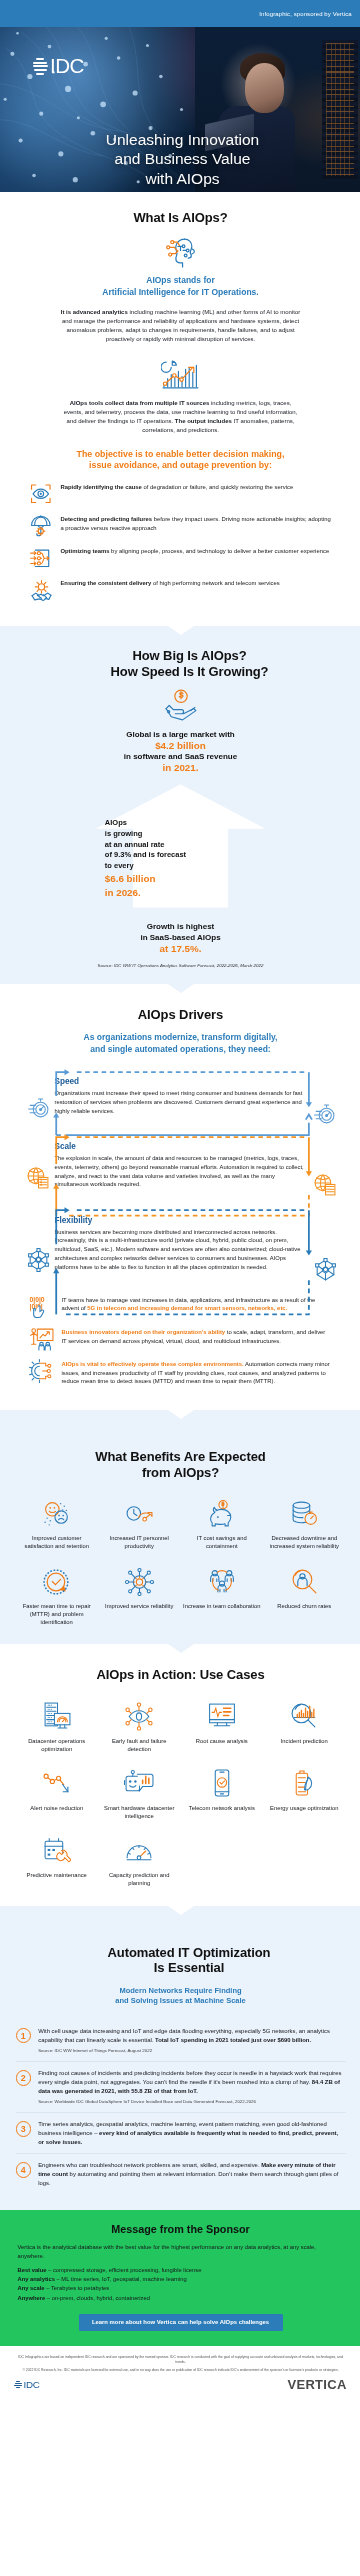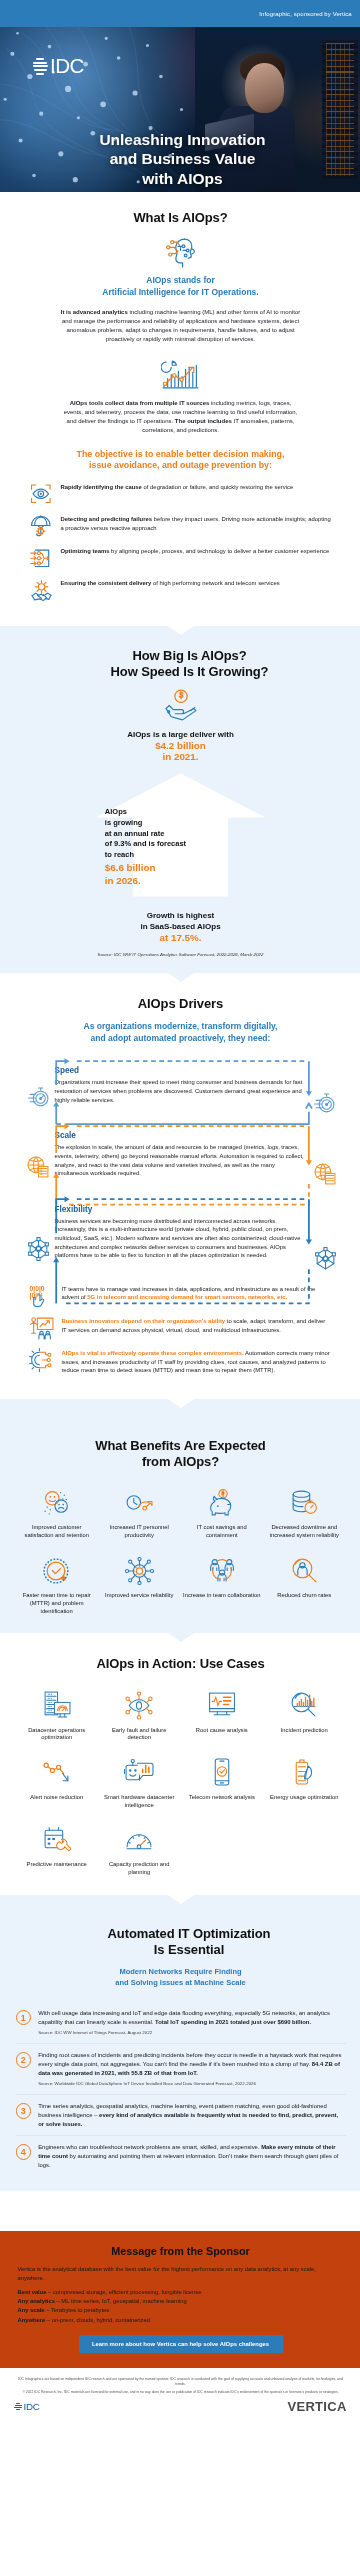--- a/index.html
+++ b/index.html
@@ -85,21 +85,21 @@
   .idc-mark i {
     position:absolute; left:0; background:#fff; height:2.1px; border-radius:1px; display:block;
   }
   .idc-wordmark {
     color:#fff; font-size:20.6px; font-weight:400; letter-spacing:-0.5px;
     font-family:"Liberation Sans", sans-serif; line-height:1;
   }
   .hero-title {
     position:absolute; left:4px; right:0; bottom: 4.1px;
     text-align:center; color:#fff;
-    font-size: 15.5px; font-weight:700; line-height:1.24;
+    font-size: 15.5px; font-weight:400; line-height:1.24;
     text-shadow: 0 1px 6.2px rgba(0,0,0,.65);
     padding: 0 27px;
   }
 
   
   .sec { position:relative; padding: 17.5px 0 15.5px; }
   .sec.white { background:#ffffff;border-radius:24px; }
   .sec.tint  { background:#eaf2fb; }
   .notch-down-white, .notch-down-tint {
     position:absolute; left:50%; transform:translateX(-50%);
@@ -190,21 +190,21 @@
     flex:0 0 15.5px; width:15.5px; height:15.5px; border-radius:50%;
     border:1px solid #f07d18; color:#f07d18;
     font-size:8.8px; font-weight:700; display:flex; align-items:center; justify-content:center;
     margin-top:1px;
   }
   .nbody { font-size:5.9px; line-height:1.5; color:#17191d; }
   .nbody b { font-weight:700; }
   .nsrc { font-size:4.4px; color:#444; margin-top:3.6px; }
 
   
-  .sponsor { background:#c2410c; padding: 13.4px 0 15.5px; margin-top: 40px; }
+  .sponsor { background:#22c55e; padding: 13.4px 0 15.5px; }
   .sponsor h2 { text-align:center; font-size:10.8px; font-weight:700; color:#111; margin-bottom:8.2px; }
   .sponsor p { font-size:5.8px; line-height:1.5; color:#17191d; padding: 0 17.5px; }
   .sponsor ul { list-style:none; padding: 5.2px 17.5px 0; }
   .sponsor li { font-size:5.8px; line-height:1.62; color:#17191d; }
   .sponsor li b { font-weight:700; }
   .cta-wrap { text-align:center; margin-top: 10.3px; }
   .cta {
     display:inline-block; background:#2b7cb9; color:#fff;
     font-size:5.9px; font-weight:700; padding: 5.7px 13.4px; border-radius:1.5px;
     border:none; cursor:pointer;
@@ -436,33 +436,34 @@
         <circle class="orng" cx="37" cy="14" r="12"></circle>
         <path class="orng" d="M41 9c-1-1.6-3-2.4-4.6-2-2 .5-2.4 2.6-.6 3.6 1.4.8 4 .8 4.8 2.2.8 1.6-.8 3.4-3 3.4-1.8 0-3.2-.8-4-2M37 5v14"></path>
         <path class="blue" d="M8 38l6-6 8 8h16a4 4 0 0 1 0 8H26"></path>
         <path class="blue" d="M8 38l10 16 22 6 26-18-4-4-20 10"></path>
         <path class="blue" d="M56 42l8-6"></path>
         <circle class="blue" cx="13" cy="44" r="2"></circle>
       </svg>
     </div>
 
     <div class="stat-block">
-      <div class="stat-line">AIOps is a large deliver with</div>
+      <div class="stat-line">Global is a large market with</div>
       <div class="stat-hl">$4.2 billion</div>
+      <div class="stat-line">in software and SaaS revenue</div>
       <div class="stat-hl">in 2021.</div>
     </div>
 
     <div class="arrow-up-wrap">
       <div class="arrow-up-shape"></div>
       <div class="arrow-up-text">
         <div>AIOps</div>
         <div>is growing</div>
         <div>at an annual rate</div>
         <div>of 9.3% and is forecast</div>
-        <div>to reach</div>
+        <div>to every</div>
         <div class="stat-hl">$6.6 billion</div>
         <div class="stat-hl">in 2026.</div>
       </div>
     </div>
 
     <div class="stat-block" style="margin-top:13.4px;">
       <div class="stat-line">Growth is highest</div>
       <div class="stat-line">in SaaS-based AIOps</div>
       <div class="stat-hl">at 17.5%.</div>
     </div>
@@ -471,21 +472,21 @@
       <span class="lbl">Source:</span>
       <span>IDC WW IT Operations Analytics Software Forecast, 2022-2026, March 2022</span>
     </div>
   </div>
 
   <div class="sec white">
     <div class="notch-down-tint"></div>
     <h2 class="sec-title" style="margin-top:5.2px;">AIOps Drivers</h2>
     <div class="blue-lead">
       <div>As organizations modernize, transform digitally,</div>
-      <div>and adopt automated proactively, they need:</div>
+      <div>and single automated operations, they need:</div>
     </div>
 
     <div class="driver d-blue">
       <svg class="loop" viewBox="0 0 640 150" preserveAspectRatio="none">
         <g stroke="#5a9bd5" fill="none" stroke-width="3.5">
           <path d="M78 60 V14 H100"></path>
           <path d="M94 8 l10 6 -10 6" fill="#5a9bd5" stroke="none"></path>
           <path d="M118 14 H562" stroke-dasharray="9 7"></path>
           <path d="M568 14 V78"></path>
           <path d="M562 72 l6 10 6 -10" fill="#5a9bd5" stroke="none"></path>
@@ -986,21 +987,21 @@
           </svg>
         </div>
         <div class="clab">Capacity prediction and planning</div>
       </div>
 
     </div>
   </div>
 
   <div class="sec tint">
     <div class="notch-down-white"></div>
-    <h2 class="sec-title" style="margin-top:14px;padding-left:17px;">
+    <h2 class="sec-title" style="margin-top:21px;padding-left:17px;">
       <div>Automated IT Optimization</div>
       <div>Is Essential</div>
     </h2>
     <div class="blue-sub">
       <div>Modern Networks Require Finding</div>
       <div>and Solving Issues at Machine Scale</div>
     </div>
 
     <div class="numlist">
 

